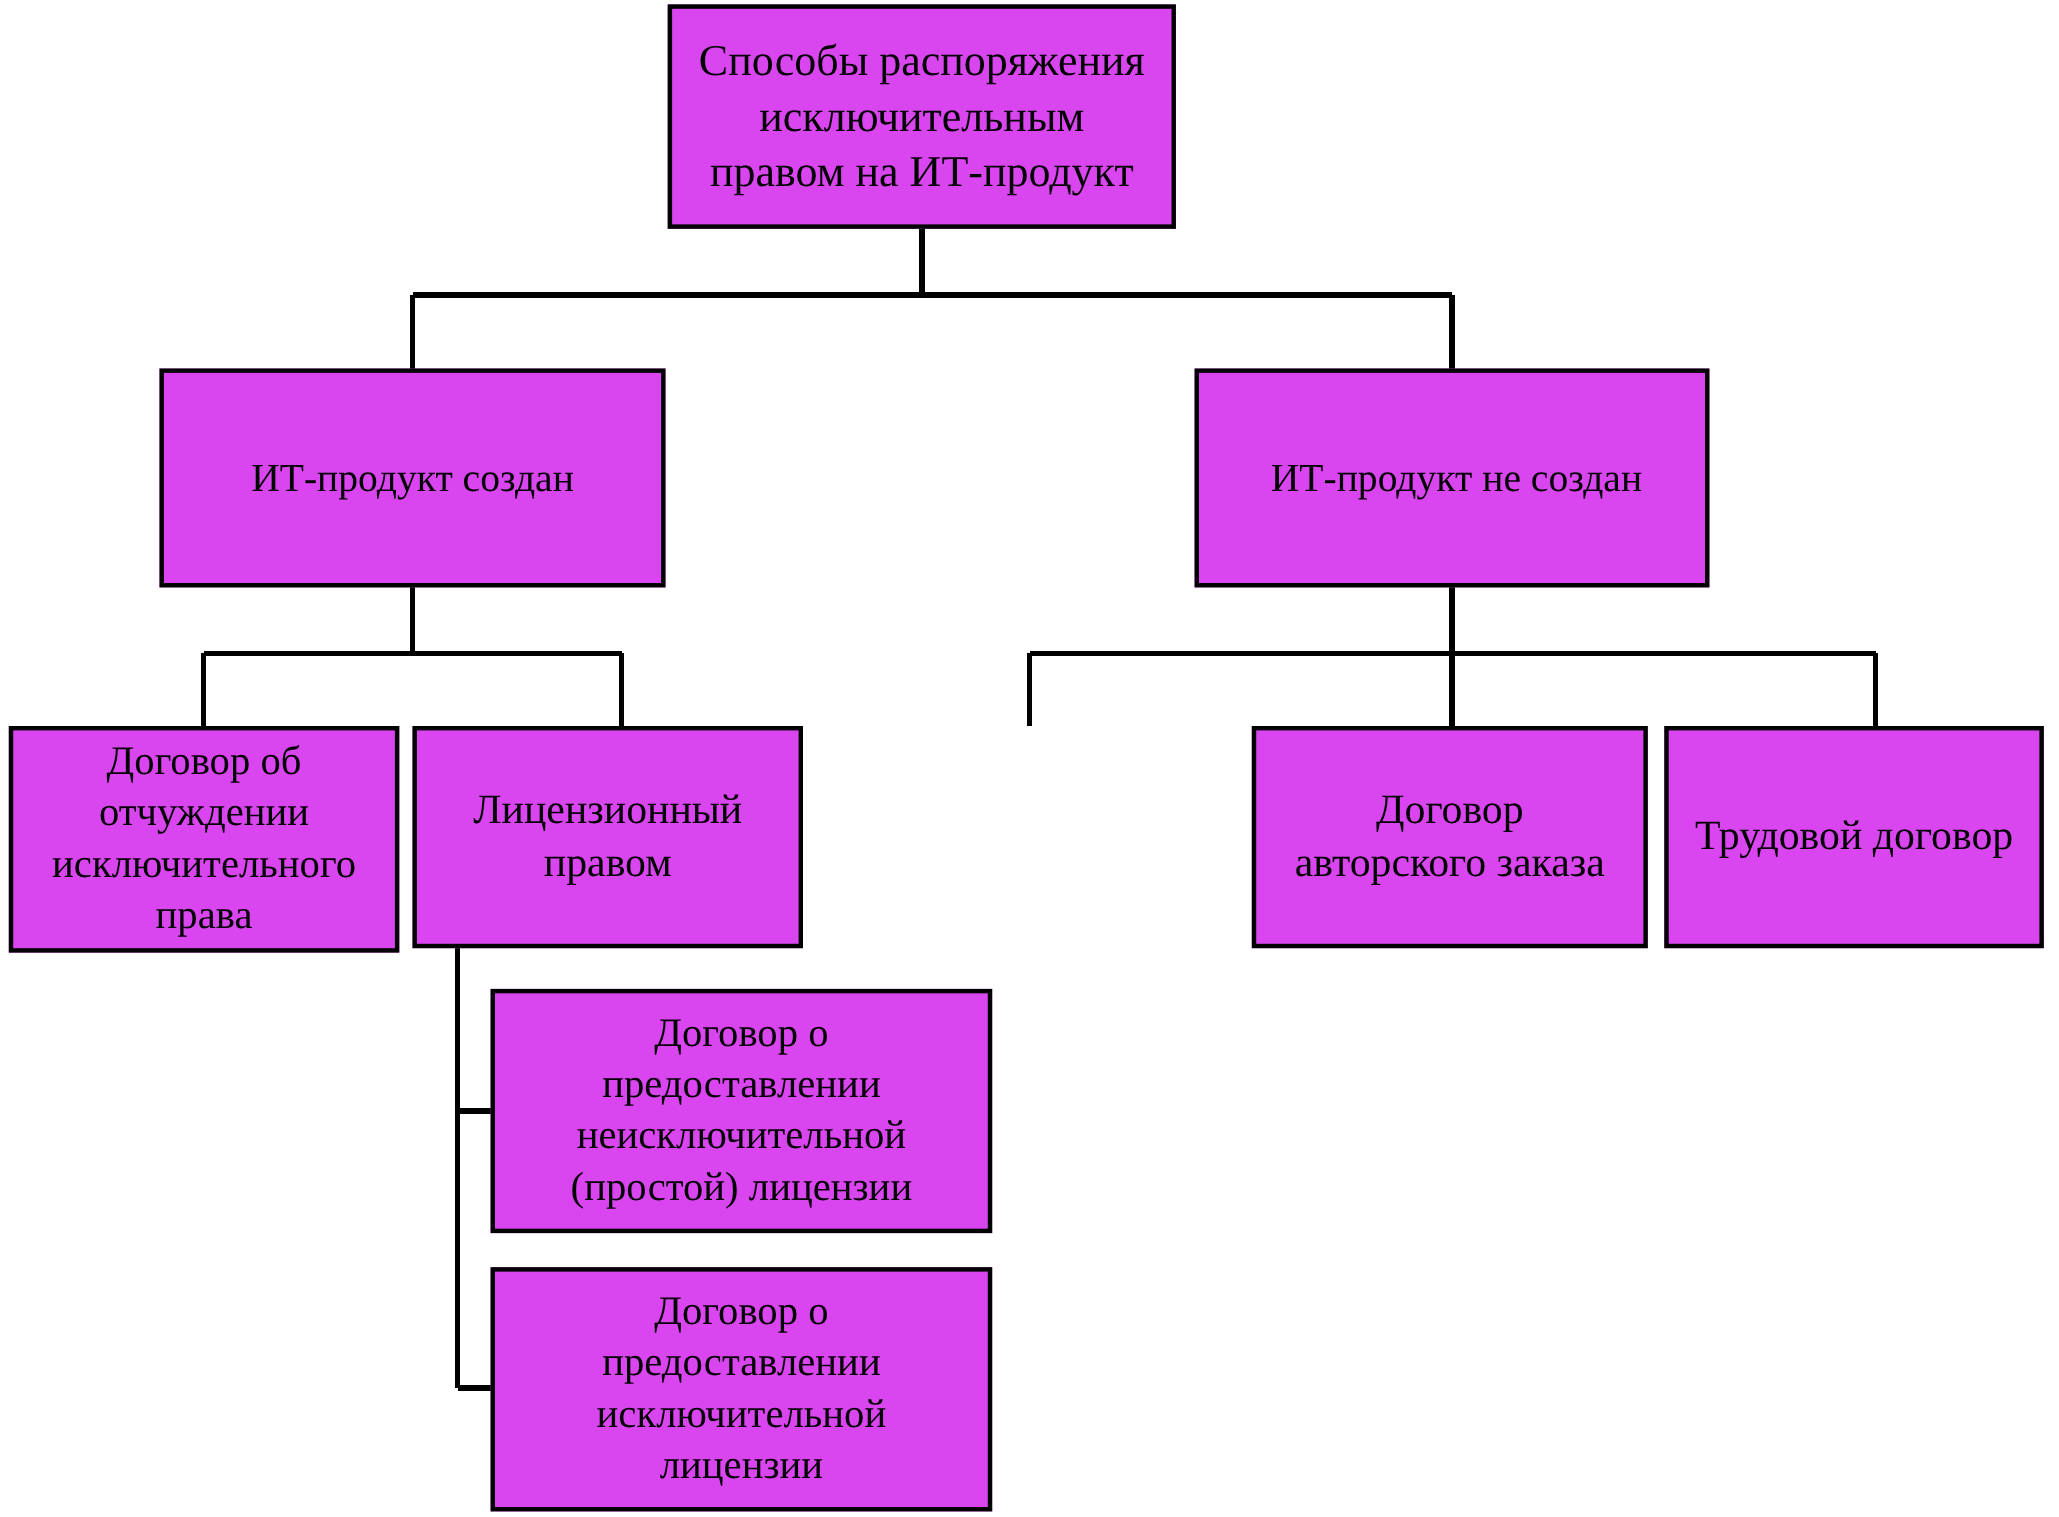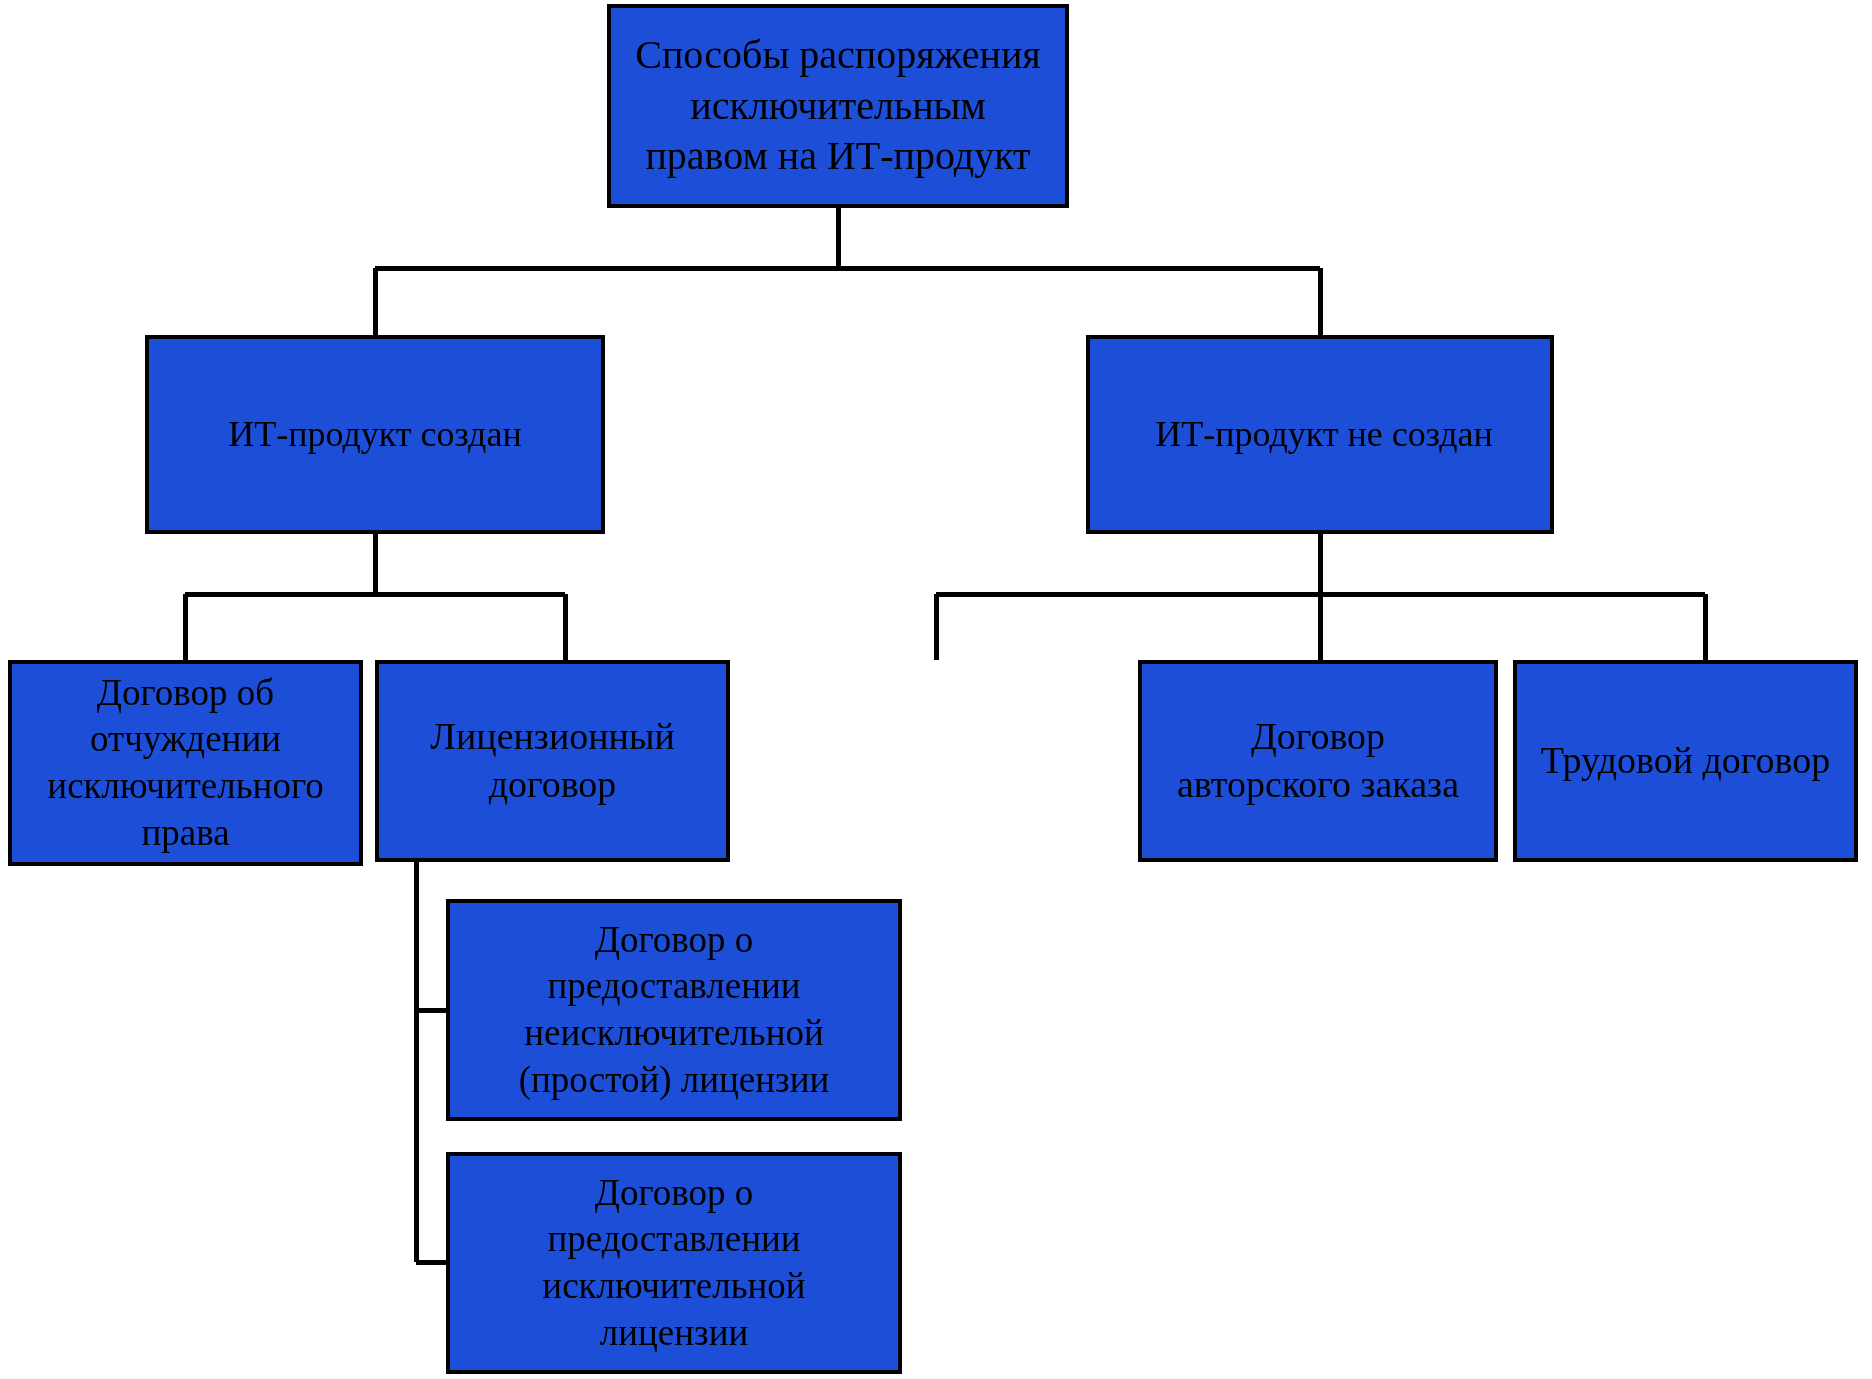--- a/index.html
+++ b/index.html
@@ -20,21 +20,21 @@
     left: 0;
     top: 0;
     width: 1872px;
     height: 1379px;
     pointer-events: none;
   }
   .node {
     position: absolute;
     box-sizing: border-box;
     border: 4px solid #000000;
-    background: #1d4ed8;
+    background: #d946ef;
     display: flex;
     align-items: center;
     justify-content: center;
     text-align: center;
     color: #000000;
     line-height: 1.26;
     padding: 4px 8px;
   }
   .node .label {
     display: block;
@@ -92,21 +92,21 @@
 
   <div class="node fs-leaf-s" style="left:8px; top:660px; width:355px; height:206px;">
     <span class="label">Договор об
 отчуждении
 исключительного
 права</span>
   </div>
 
   <div class="node fs-leaf" style="left:375px; top:660px; width:355px; height:202px;">
     <span class="label">Лицензионный
-договор</span>
+правом</span>
   </div>
 
 
   <div class="node fs-leaf" style="left:1138px; top:660px; width:360px; height:202px;">
     <span class="label">Договор
 авторского заказа</span>
   </div>
 
   <div class="node fs-leaf" style="left:1513px; top:660px; width:345px; height:202px;">
     <span class="label">Трудовой договор</span>

